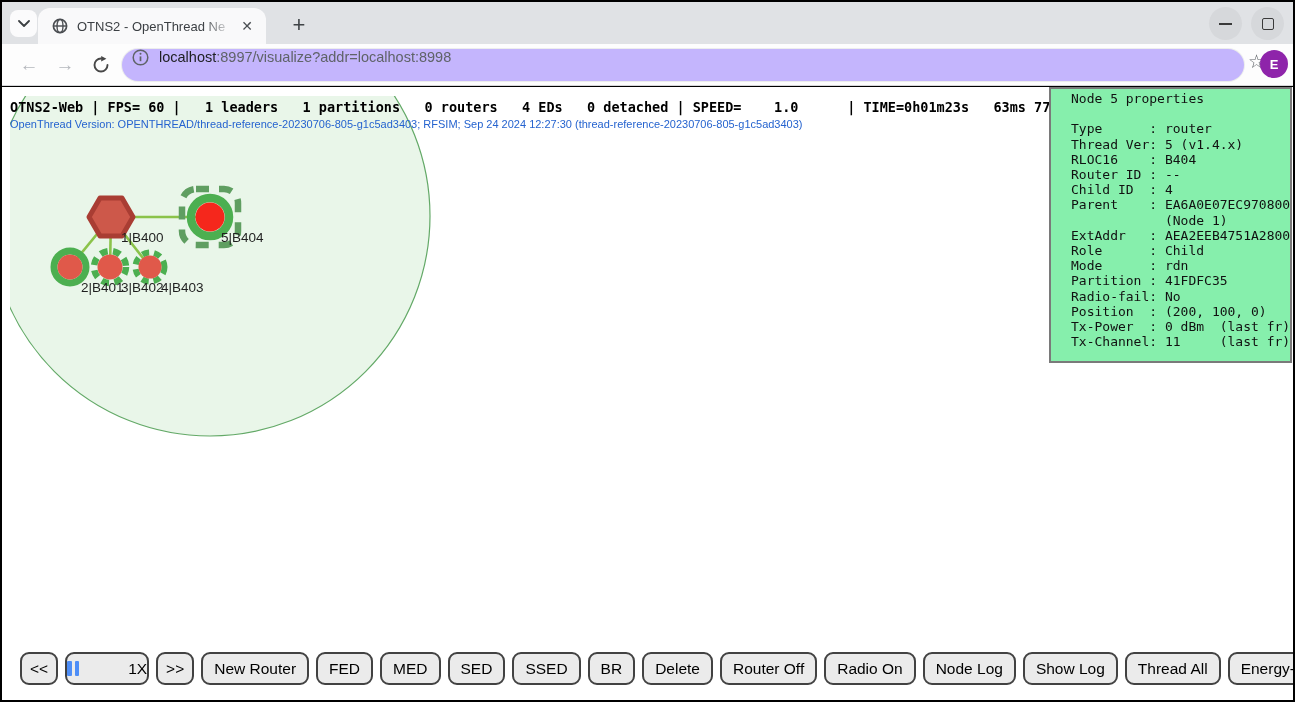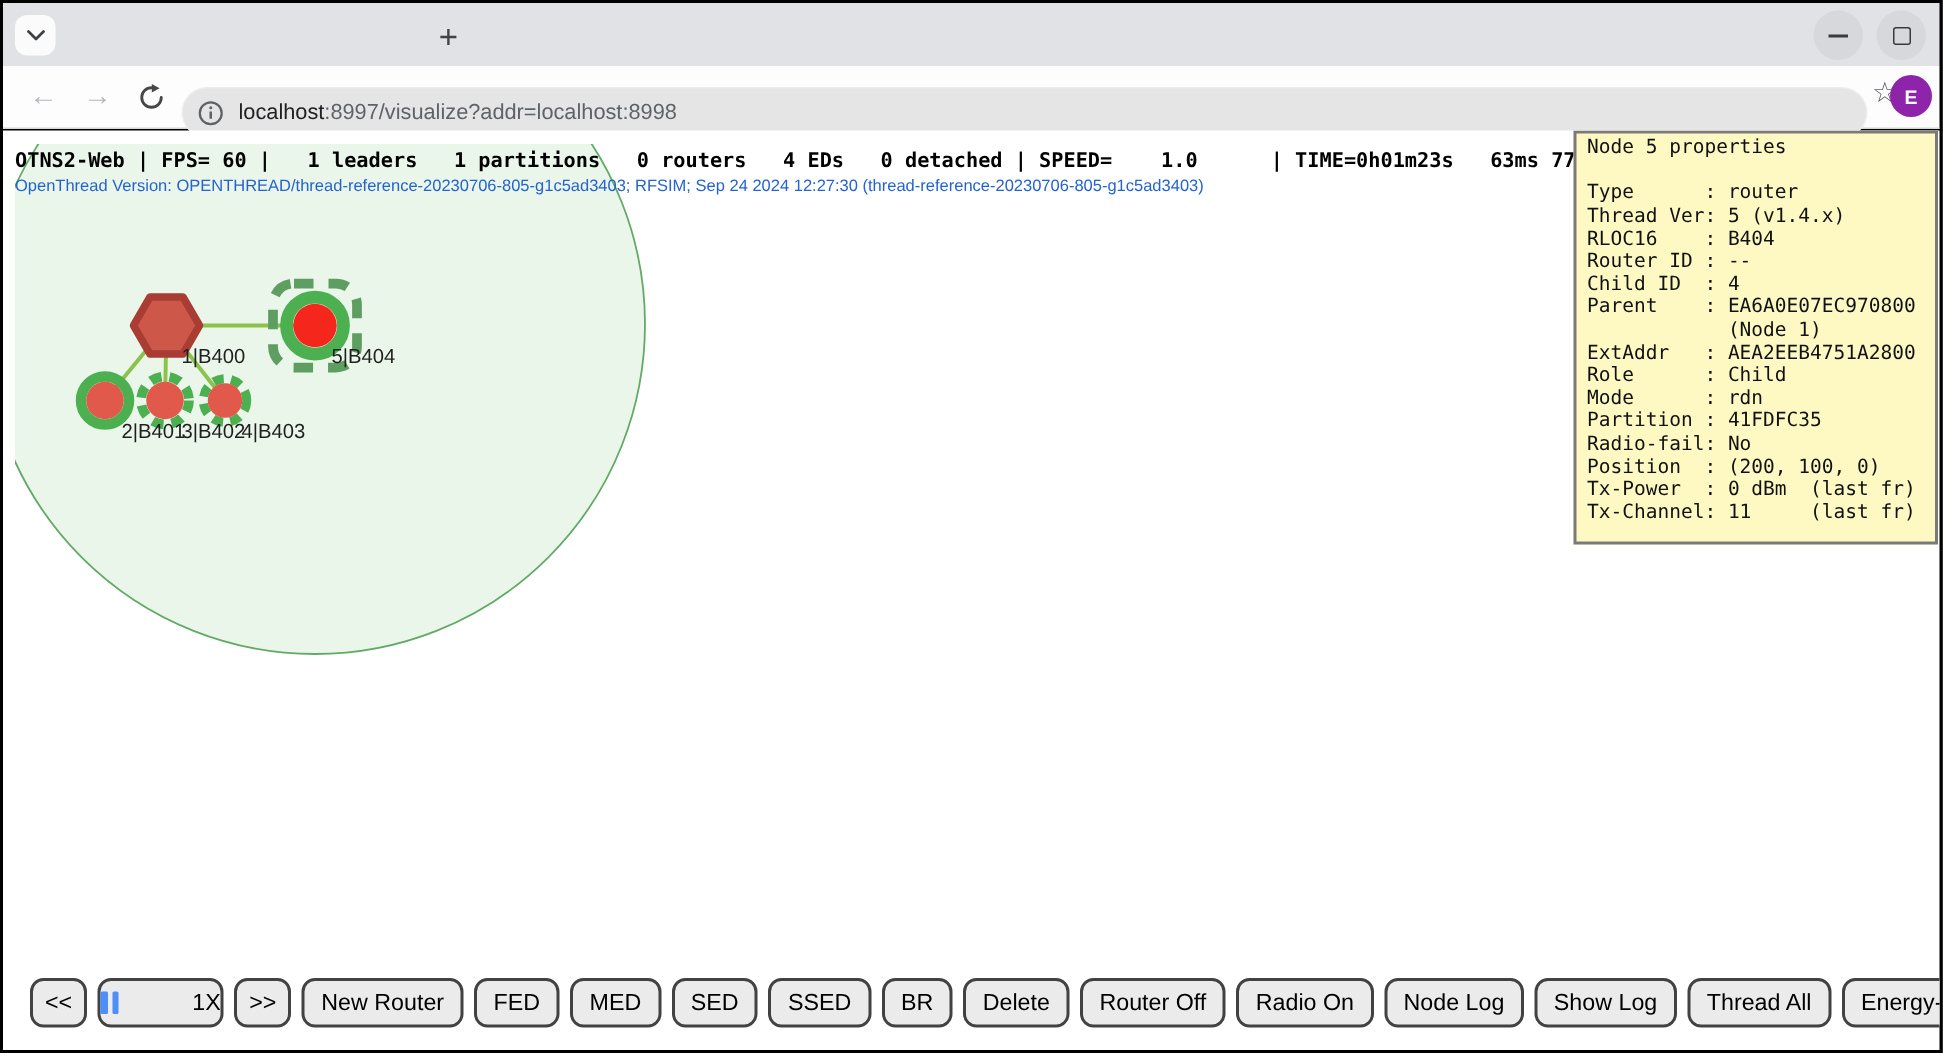--- a/index.html
+++ b/index.html
@@ -44,22 +44,22 @@
   .glyph-maximize{width:12px;height:12px;border:1.6px solid #3a3a3a;border-radius:2px;display:block;}
   .urlrow{
     position:absolute;left:2px;top:44px;right:2px;height:42px;
     background:#fdfdfd;border-bottom:1px solid #d5d6d8;
   }
   .nav-ico{position:absolute;top:0;height:41px;display:flex;align-items:center;justify-content:center;}
   .nav-back{left:12px;width:30px;font-size:19px;color:#b4b7bc;}
   .nav-fwd{left:48px;width:30px;font-size:19px;color:#b4b7bc;}
   .nav-reload{left:84px;width:30px;color:#474747;}
   .omnibox{
-    position:absolute;left:120px;top:5px;width:1122px;height:32px;background:#e5e5e5;
-    border-radius:16px;display:flex;align-items:center;box-shadow:0 0 0 1px #eceded;margin-top:10px;
+    position:absolute;left:120px;top:5px;width:1122px;height:32px;background:#c4b5fd;
+    border-radius:16px;display:flex;align-items:flex-start;box-shadow:0 0 0 1px #eceded;
   }
   .info-ico{margin-left:10px;color:#5f6368;display:flex;align-items:center;}
   .url-text{font-size:14.5px;margin-left:10px;white-space:nowrap;}
   .url-host{color:#202124;}
   .url-rest{color:#5f6368;}
   .star-ico{position:absolute;right:28px;top:6px;font-size:19px;color:#5f6368;cursor:pointer;}
   .avatar{
     position:absolute;right:7px;top:50px;width:28px;height:28px;border-radius:50%;
     background:#8e24aa;color:#fff;font-size:13px;font-weight:bold;
     display:flex;align-items:center;justify-content:center;cursor:pointer;
@@ -73,22 +73,22 @@
     position:absolute;left:8px;top:12px;z-index:3;
     font-family:"DejaVu Sans Mono",monospace;font-weight:bold;
     font-size:13.5px;color:#000;white-space:pre;
   }
   .versionline{
     position:absolute;left:8px;top:31px;z-index:3;
     font-size:11px;color:#2563cf;white-space:pre;
   }
   .props{
     position:absolute;left:1047px;top:0px;width:243px;height:276px;
-    background:#fef9c3;border:2px solid #7a7a7a;z-index:4;
-    padding:2px 7px;
+    background:#86efac;border:2px solid #7a7a7a;z-index:4;
+    padding:2px 20px;
   }
   .props pre{
     margin:0;font-family:"DejaVu Sans Mono",monospace;font-size:13px;line-height:15.2px;color:#111;
   }
   
   .toolbar{
     position:absolute;left:18px;bottom:15px;display:flex;gap:7px;z-index:5;align-items:center;
   }
   .tbtn{
     height:33px;background:#ebebeb;border:2px solid #424242;border-radius:9px;
@@ -104,20 +104,29 @@
 </head>
 <body>
 
 <div id="screen">
 
   <div class="tabstrip">
     <div class="tab-search-btn">
       <svg width="12" height="8" viewBox="0 0 12 8">
         <polyline points="1,1 6,6 11,1" fill="none" stroke="#3c4043" stroke-width="1.8" stroke-linecap="round" stroke-linejoin="round"></polyline>
       </svg>
+    </div>
+    <div class="tab">
+      <svg width="16" height="16" viewBox="0 0 16 16">
+        <circle cx="8" cy="8" r="6.6" fill="none" stroke="#4a4d51" stroke-width="1.7"></circle>
+        <ellipse cx="8" cy="8" rx="3" ry="6.6" fill="none" stroke="#4a4d51" stroke-width="1.4"></ellipse>
+        <line x1="1.5" y1="8" x2="14.5" y2="8" stroke="#4a4d51" stroke-width="1.4"></line>
+      </svg>
+      <span class="tab-title">OTNS2 - OpenThread Ne</span>
+      <span class="tab-close">✕</span>
     </div>
     <div class="new-tab-btn">+</div>
     <div class="winbtn min">
       <span class="glyph-minimize"></span>
     </div>
     <div class="winbtn max">
       <span class="glyph-maximize"></span>
     </div>
   </div>
 

